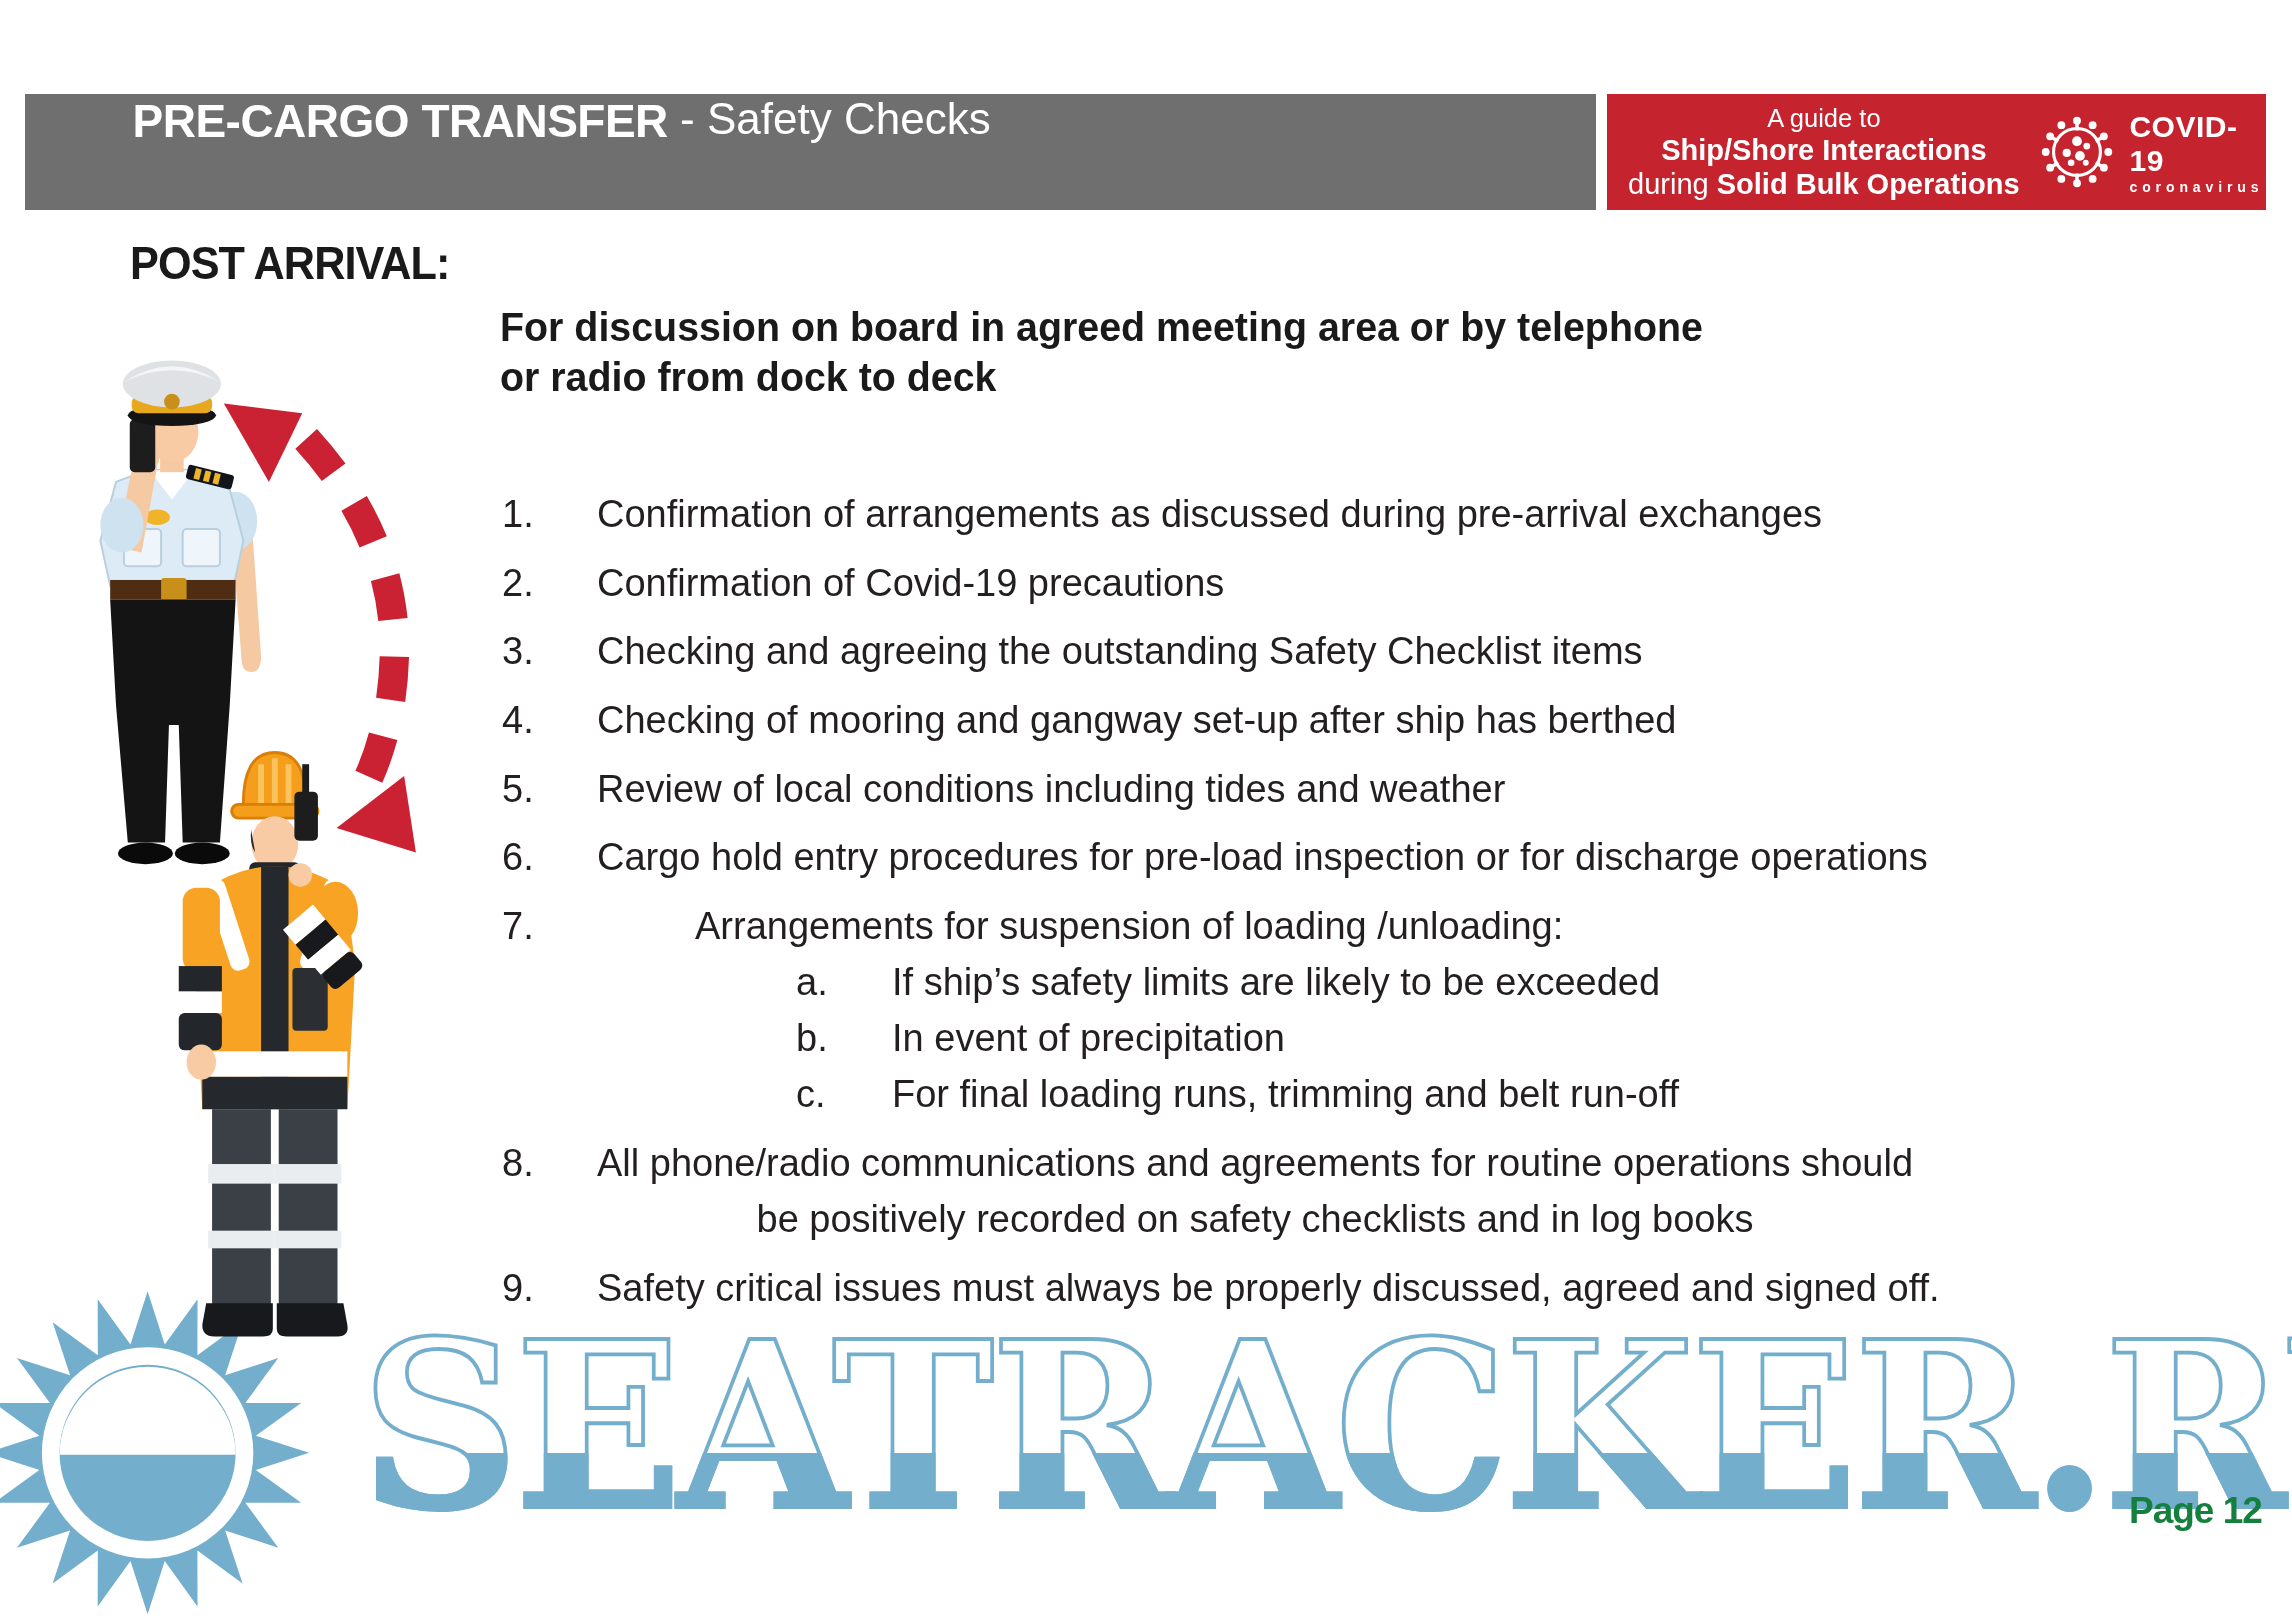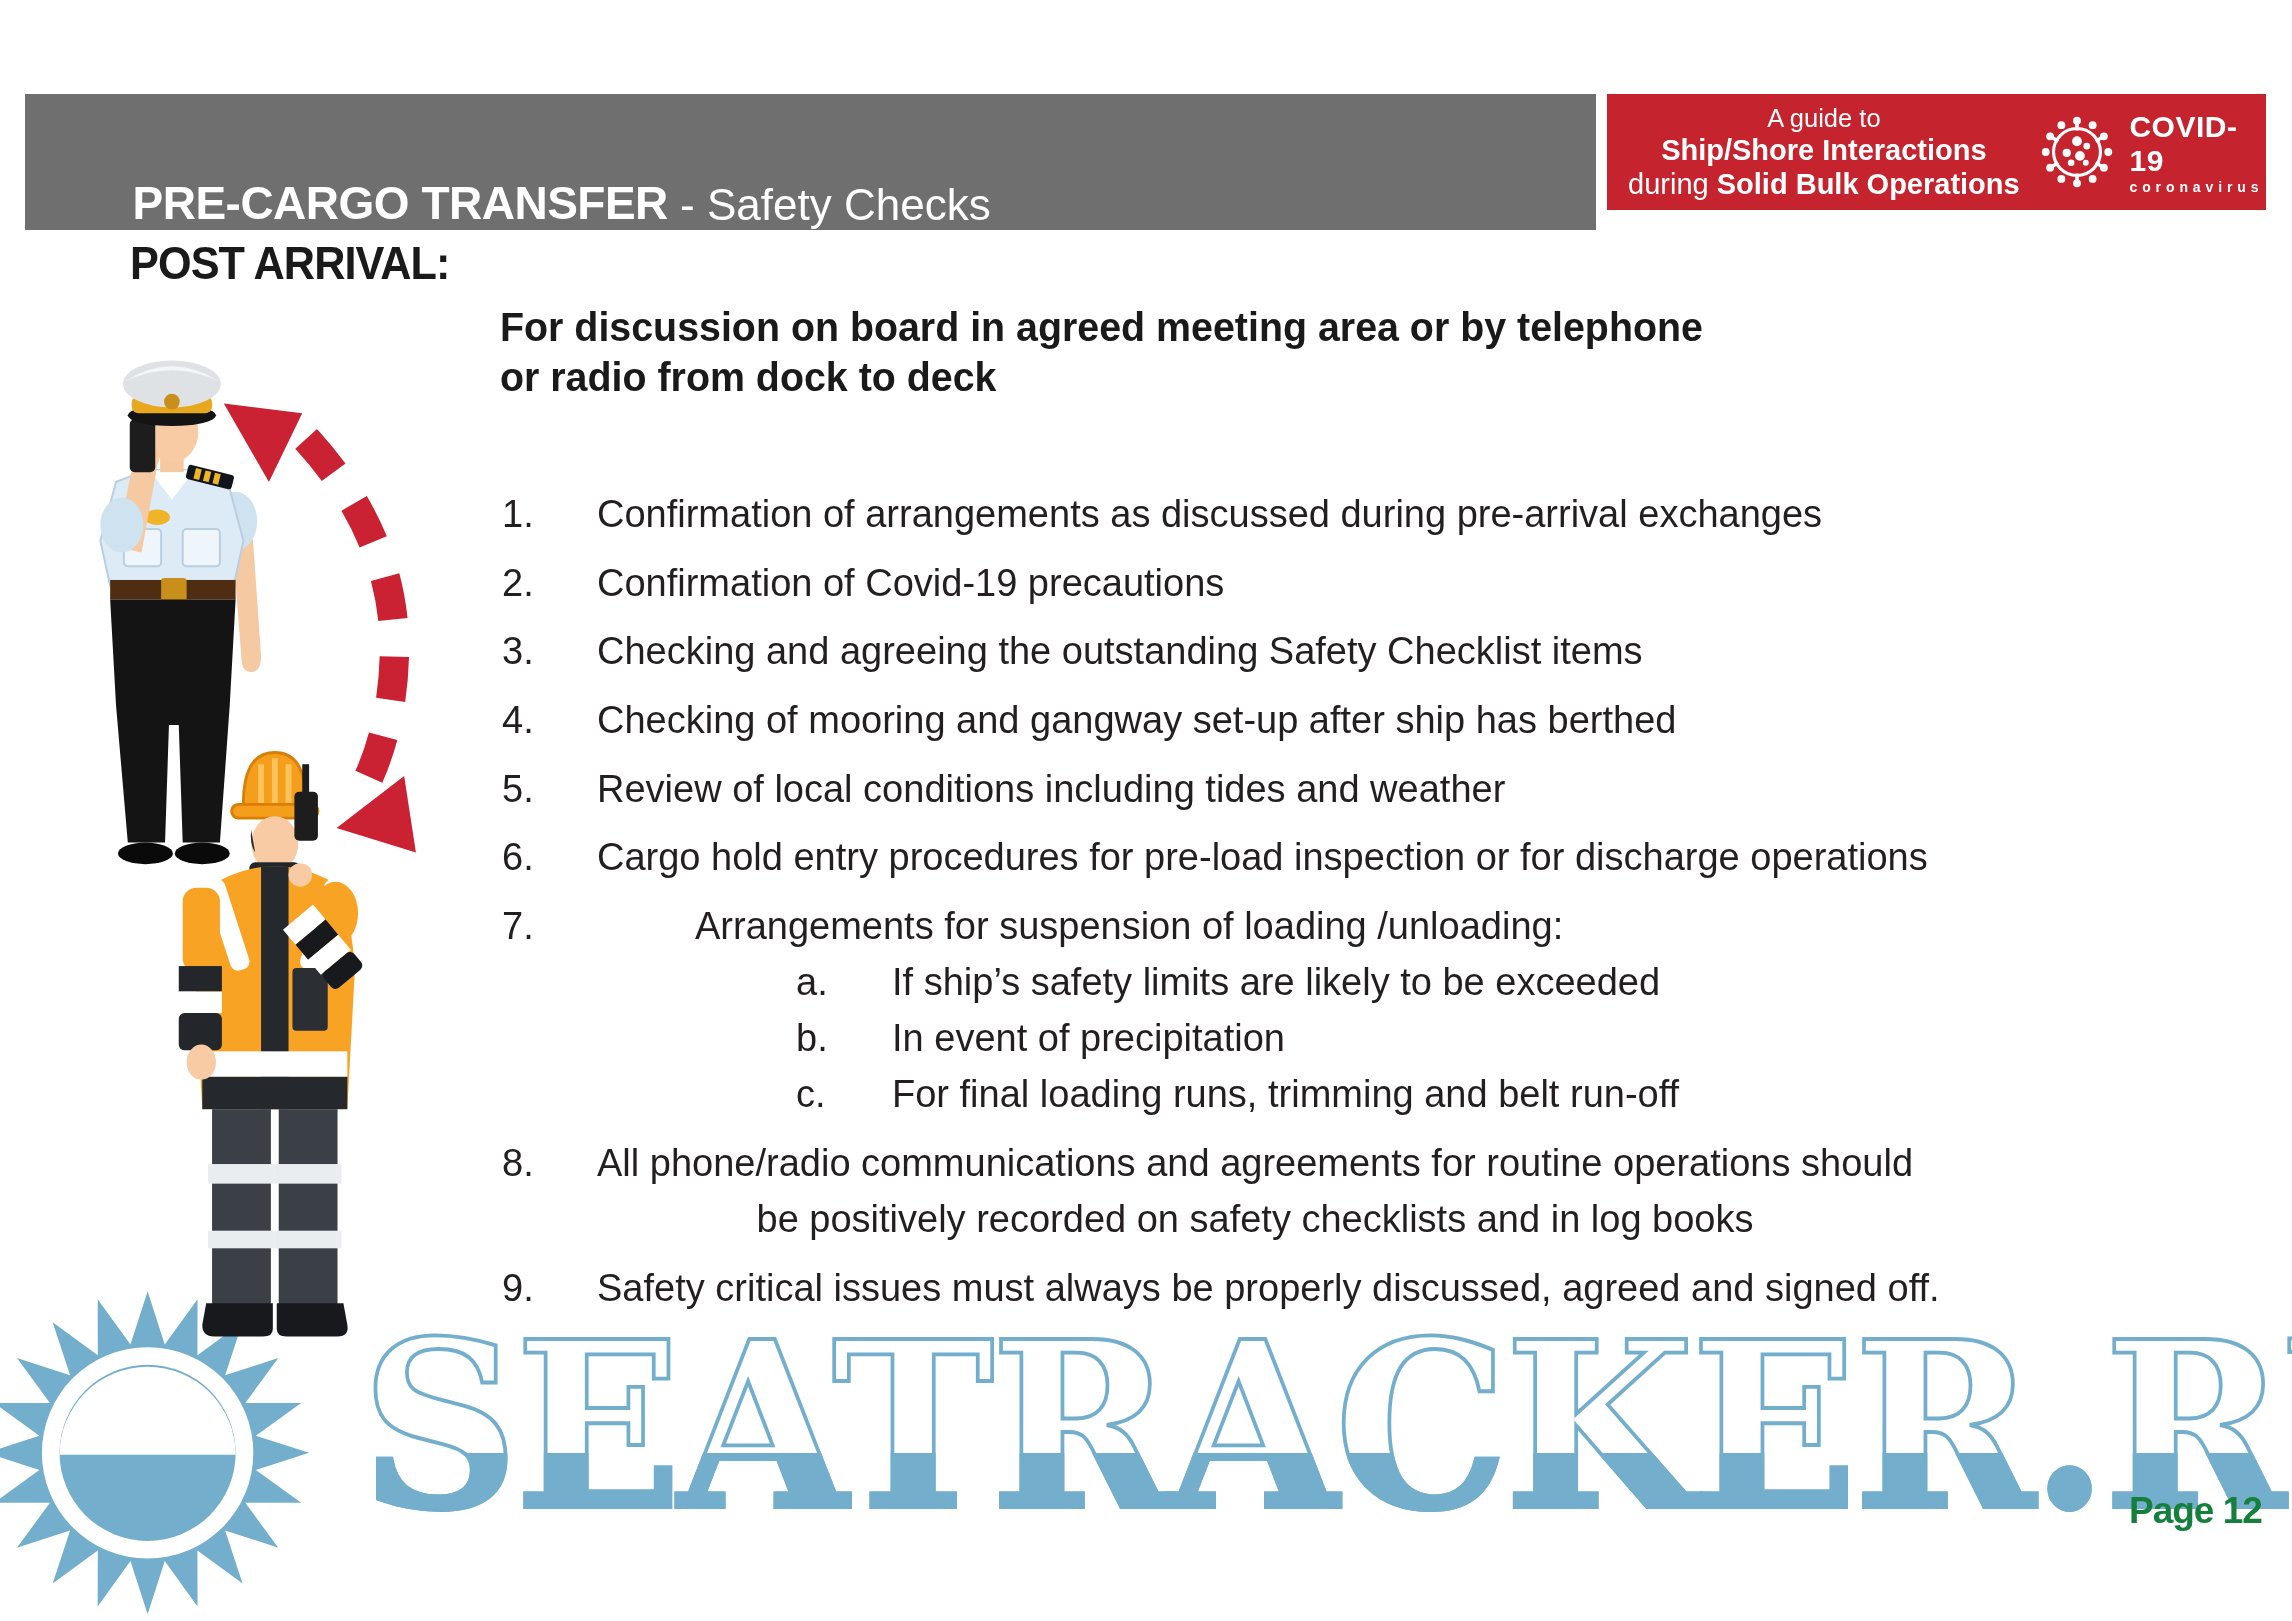--- a/index.html
+++ b/index.html
@@ -5,22 +5,22 @@
   * { margin:0; padding:0; box-sizing:border-box; }
   html,body { background:#ffffff; }
   .page {
     position:relative; width:2293px; height:1621px;
     background:#ffffff; overflow:hidden;
     font-family:"Liberation Sans", sans-serif; color:#231f20;
   }
 
   
   .header-bar {
-    position:absolute; left:24.5px; top:94px; width:1571px; height:136px;
-    background:#706f6f; display:flex; align-items:flex-end; padding-left:108px;
+    position:absolute; left:24.5px; top:94px; width:1571px; height:116px;
+    background:#706f6f; display:flex; align-items:flex-start; padding-left:108px;
     z-index:1;
   }
   .header-bar .t-bold { color:#ffffff; font-weight:700; font-size:46px; letter-spacing:-0.5px; white-space:pre; }
   .header-bar .t-rest { color:#ffffff; font-weight:400; font-size:44px; white-space:pre; }
 
   
   .badge {
     position:absolute; left:1607px; top:94px; width:659px; height:116px;
     background:#c5232e; display:flex; align-items:center; z-index:1;
   }

